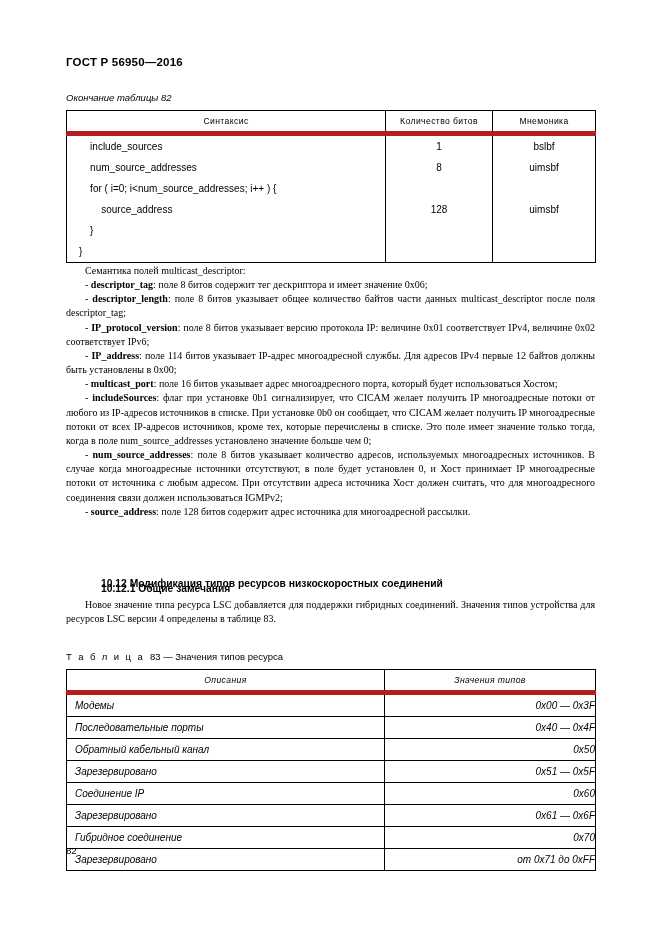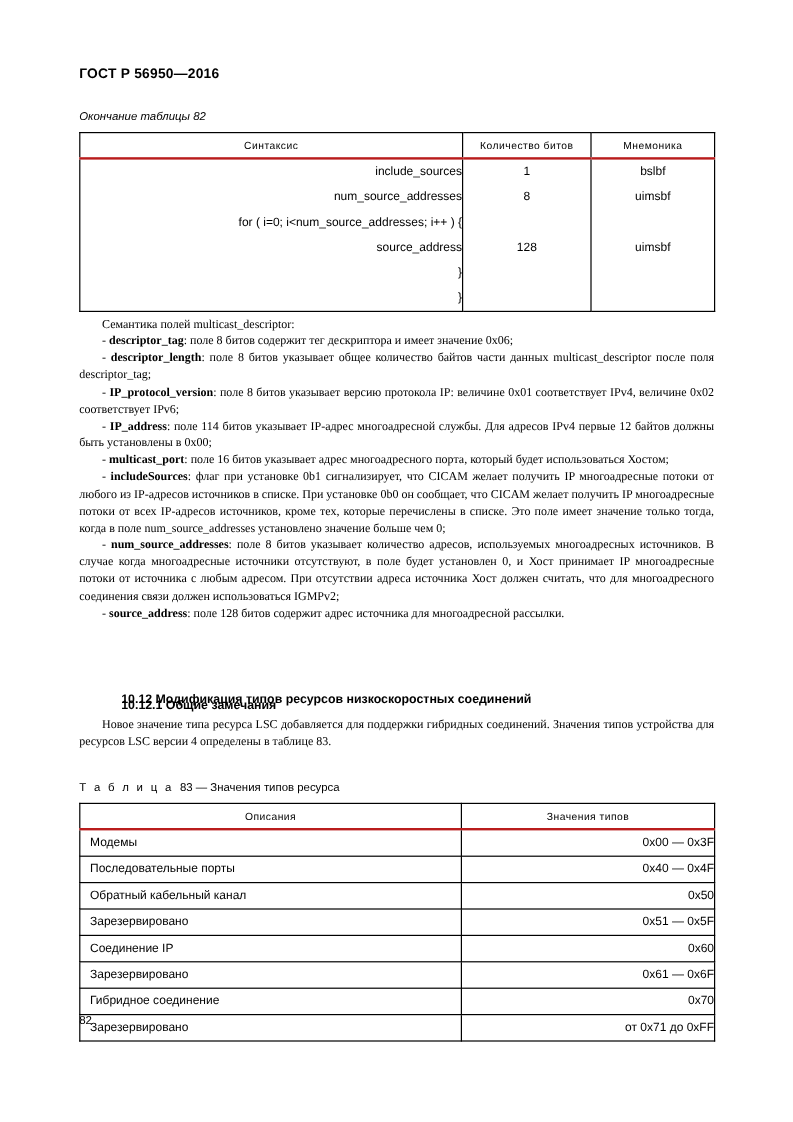--- a/index.html
+++ b/index.html
@@ -63,21 +63,21 @@
     border: 1px solid #000000;
   }
   table.gost th {
     font-weight: normal;
     text-align: center;
     font-size: 8.6px;
     letter-spacing: 0.4px;
     padding: 5px 2px 5px 2px;
   }
   table.gost thead tr th {
-    border-bottom: 2px solid #b91c1c;
+    border-bottom: 5px solid #b91c1c;
   }
   table.gost td {
     padding: 0;
   }
 
   
   #table-82-wrap {
     position: absolute;
     left: 66px;
     top: 110px;
@@ -87,21 +87,20 @@
   #table-82 col.c3 { width: 103px; }
   .syntax-cell {
     padding: 6px 0 8px 0;
     vertical-align: top;
   }
   .syntax-line {
     font-size: 10px;
     line-height: 21px;
     white-space: pre;
     padding-left: 12px;
-    text-align: right;
   }
   .val-cell {
     vertical-align: top;
     text-align: center;
     padding: 6px 0 0 0;
   }
   .val-line {
     font-size: 10px;
     line-height: 21px;
   }
@@ -142,20 +141,21 @@
     font-size: 10.3px;
     font-weight: bold;
     text-indent: 19px;
   }
 
   
   #table-83-wrap {
     position: absolute;
     left: 66px;
     top: 669px;
+    font-style: italic;
   }
   #table-83 col.c1 { width: 318px; }
   #table-83 col.c2 { width: 211px; }
   #table-83 td.desc {
     padding: 5px 0 5px 8px;
     font-size: 10px;
     text-align: left;
   }
   #table-83 td.value {
     padding: 5px 0 5px 0;

